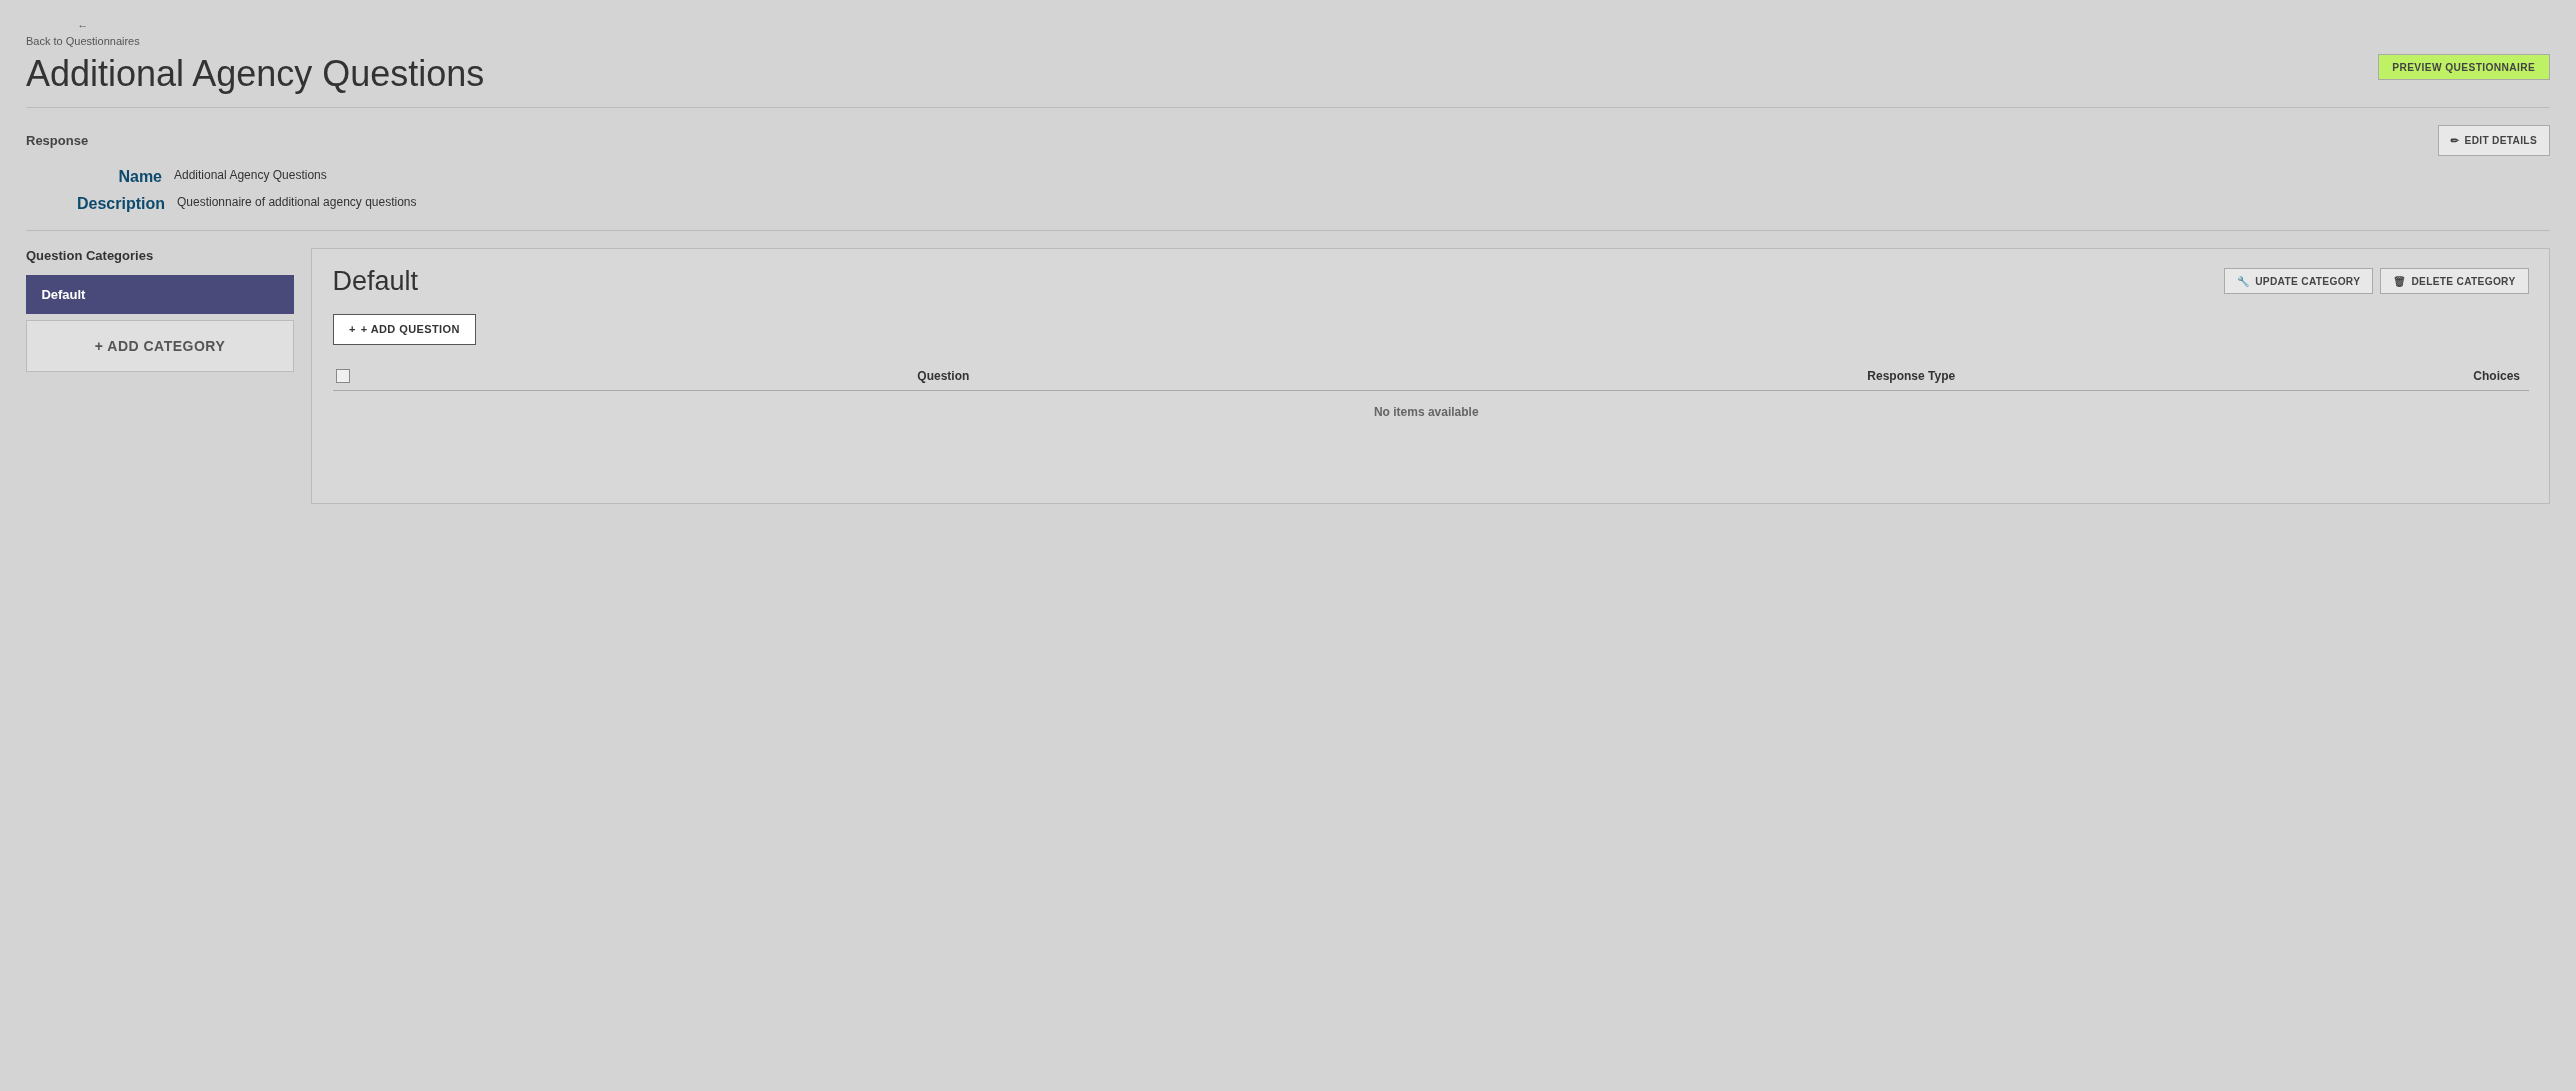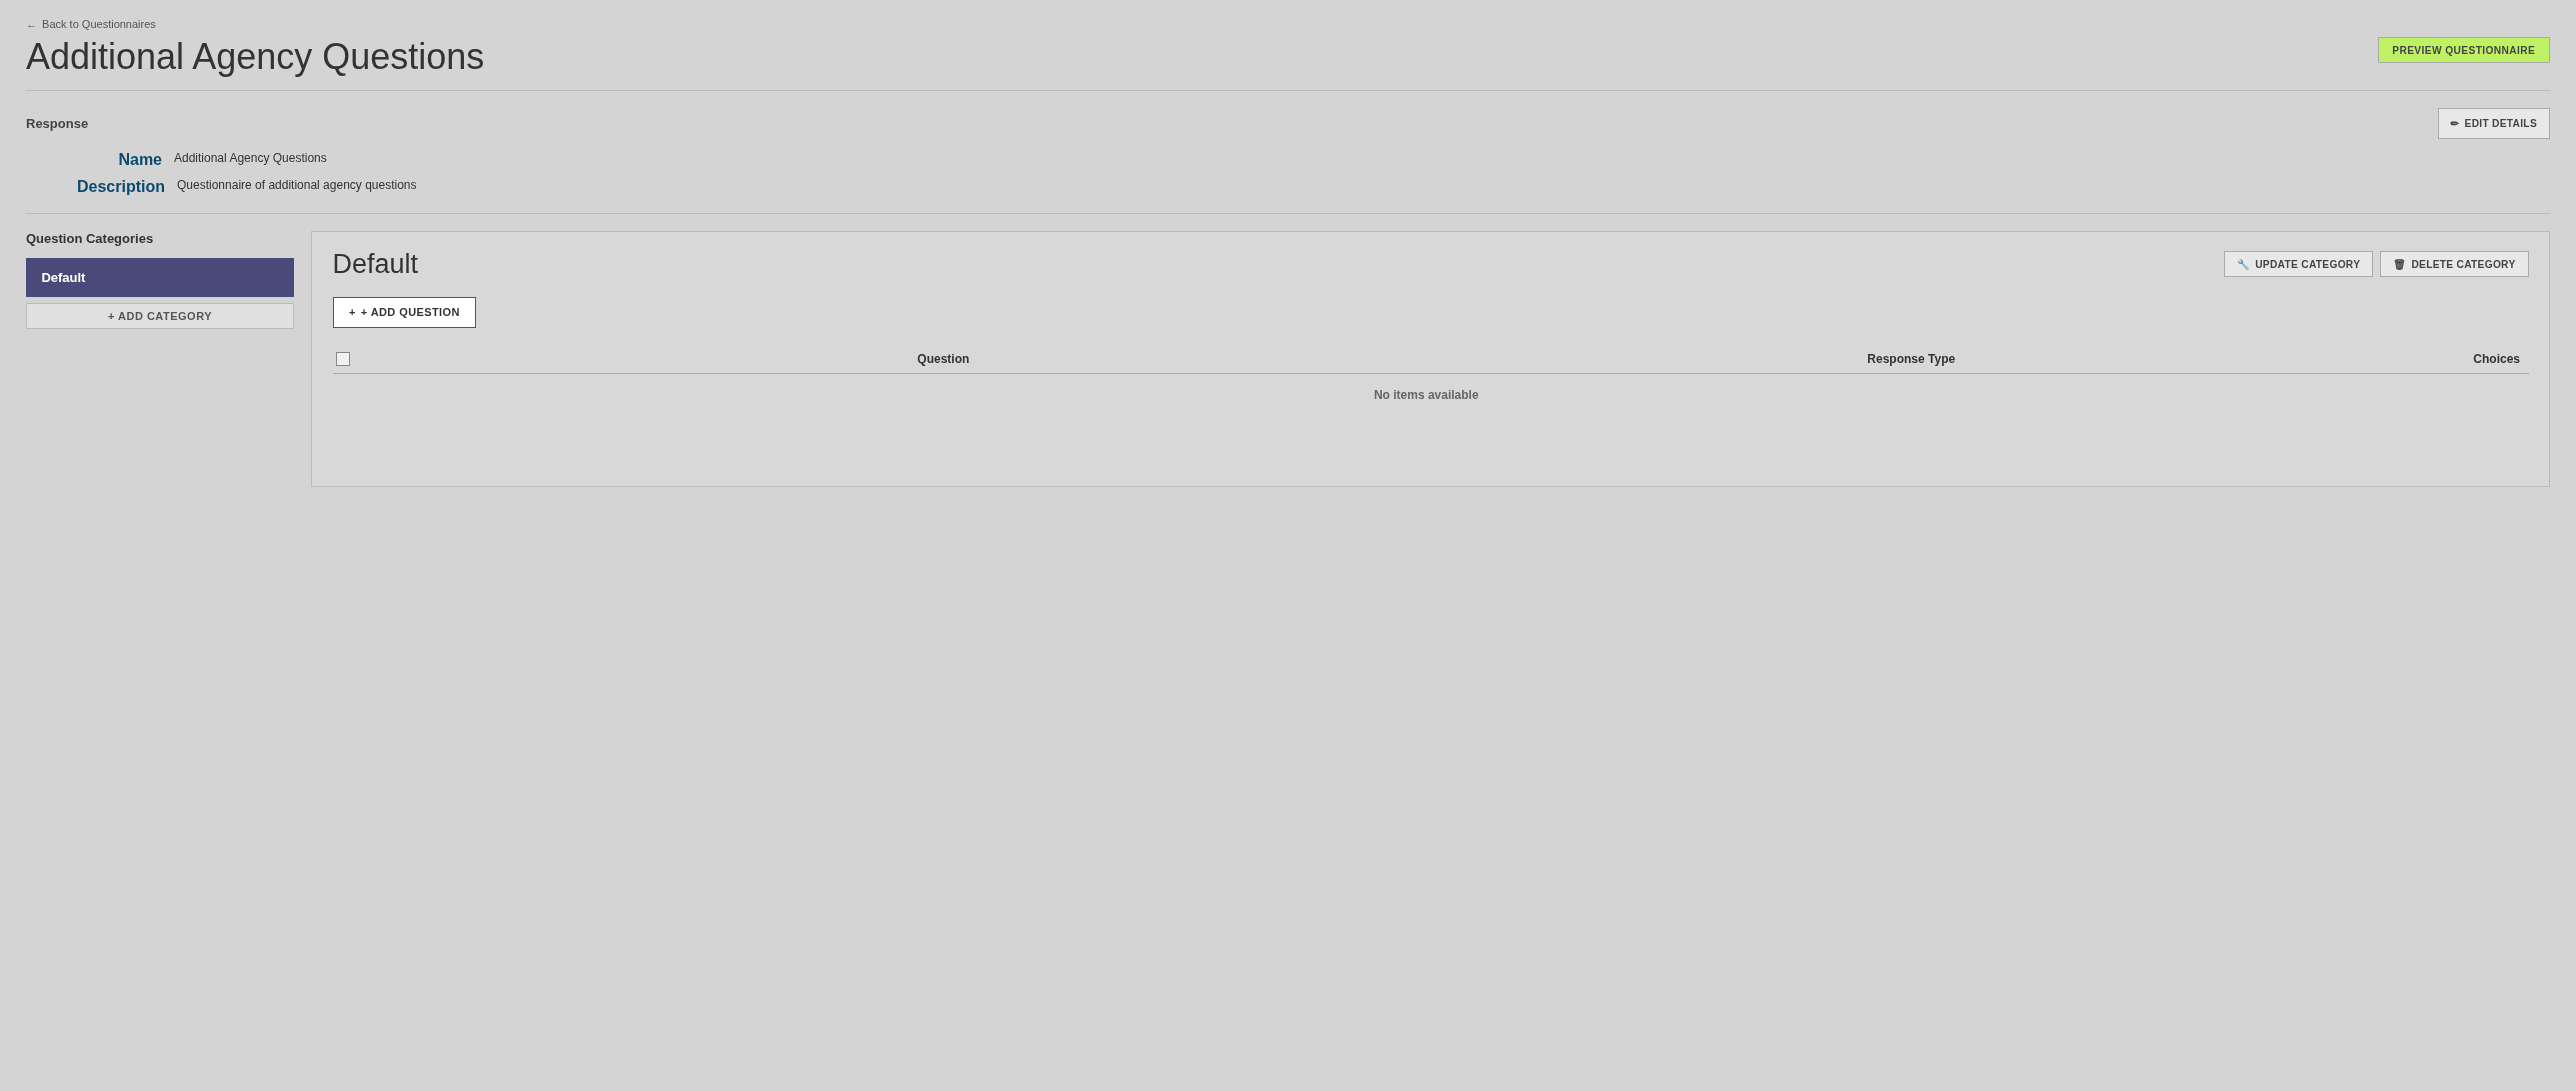--- a/index.html
+++ b/index.html
@@ -19,20 +19,21 @@
 
     .back-link {
       display: inline-flex;
       align-items: center;
       gap: 5.1px;
       color: #555;
       font-size: 11px;
       cursor: pointer;
       margin-bottom: 6.8px;
       text-decoration: none;
+      flex-direction: column;
     }
 
     .page-header {
       display: flex;
       align-items: flex-start;
       justify-content: space-between;
       margin-bottom: 13.7px;
     }
 
     .page-title {
@@ -147,23 +148,23 @@
       font-weight: 700;
       font-size: 13px;
       padding: 12px 15.4px;
       cursor: pointer;
       margin-bottom: 6.8px;
     }
 
     .add-category-btn {
       background: #e0e0e0;
       border: 0.9px solid #bbb;
-      padding: 6px 0;
+      padding: 17px 0;
       width: 100%;
-      font-size: 11px;
+      font-size: 14px;
       font-weight: 700;
       letter-spacing: 0.5px;
       color: #555;
       cursor: pointer;
       text-transform: uppercase;
       text-align: center;
     }
 
     .right-panel {
       flex: 1;

